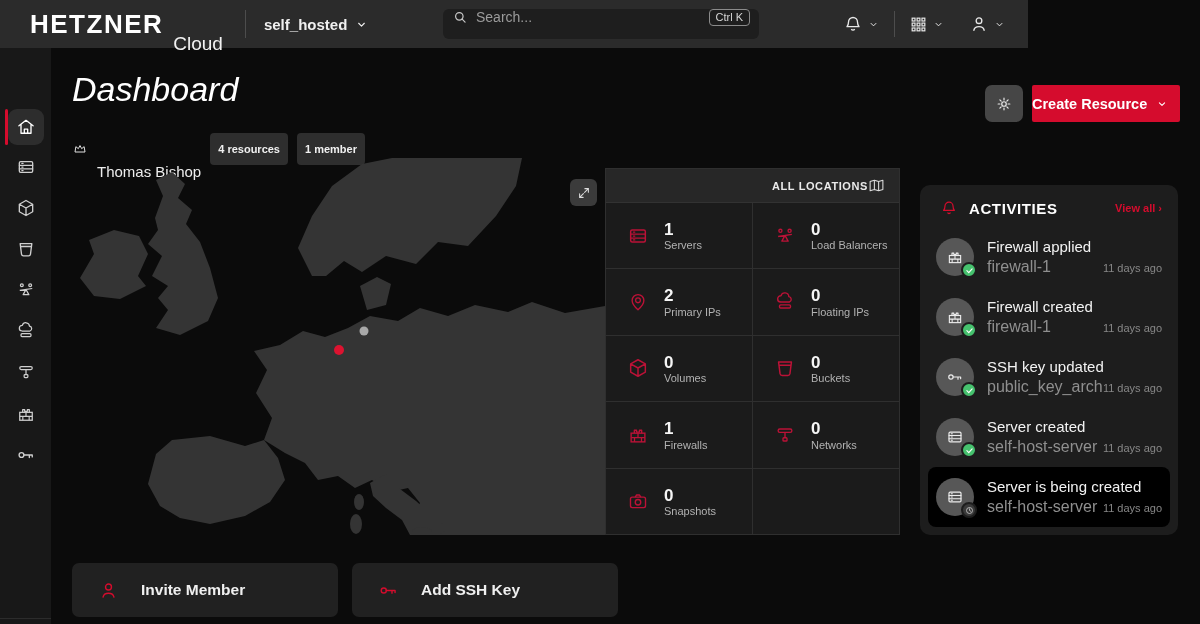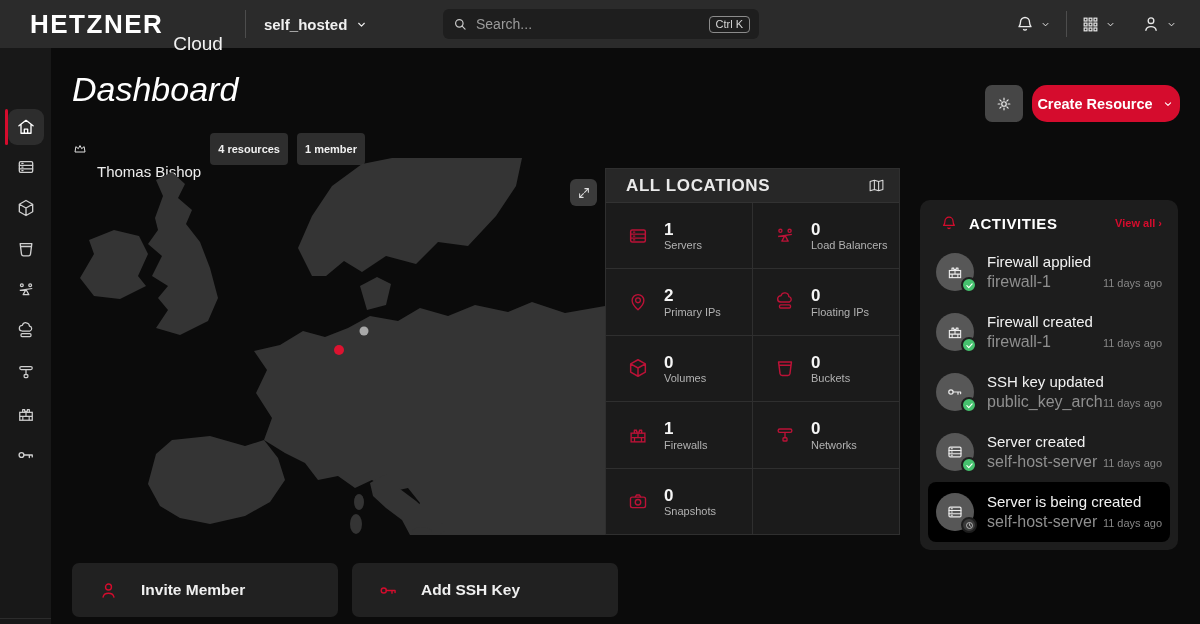--- a/index.html
+++ b/index.html
@@ -1,26 +1,26 @@
 <!DOCTYPE html>
 <html><head>
 <meta charset="utf-8">
 <style>
   * { margin:0; padding:0; box-sizing:border-box; }
   html,body { background:#0b0b0b; }
   body { font-family:"Liberation Sans", sans-serif; color:#fff; }
   .app { position:relative; width:1200px; height:624px; background:#0b0b0b; overflow:hidden; }
 
   
-  .topbar { position:absolute; top:0; left:0; width:1200px; height:48px; background:#2b2b2b; display:flex; align-items:center; z-index:5; }
+  .topbar { position:absolute; top:0; left:0; width:1028px; height:48px; background:#2b2b2b; display:flex; align-items:center; z-index:5; }
   .logo { margin-left:30px; font-size:26px; font-weight:800; letter-spacing:1.5px; color:#fff; }
   .product { margin-left:10px; font-size:19px; font-weight:400; color:#f2f2f2;margin-top:40px; }
   .tb-divider { width:1px; height:28px; background:#4d4d4d; margin-left:22px; }
   .project-sel { margin-left:18px; display:flex; align-items:center; gap:7px; font-size:15px; font-weight:600; color:#f0f0f0; cursor:pointer; }
-  .searchbar { position:absolute; left:443px; top:9px; width:316px; height:30px; background:#1e1e1e; border-radius:6px; display:flex; align-items:center; padding:0 9px; gap:8px; }
+  .searchbar { position:absolute; left:443px; top:9px; width:316px; height:30px; background:#1e1e1e; border-radius:6px; display:flex; align-items:flex-start; padding:0 9px; gap:8px; }
   .searchbar .ph { flex:1; font-size:14px; color:#9b9b9b; }
   .kbd { font-size:11px; color:#d6d6d6; border:1px solid #8b8b8b; border-radius:4px; padding:1px 6px 2px; }
   .tb-right { position:absolute; right:22px; top:0; height:48px; display:flex; align-items:center; gap:14px; }
   .tb-item { display:flex; align-items:center; gap:4px; color:#e8e8e8; cursor:pointer; }
   .tb-sep { width:1px; height:26px; background:#4d4d4d; }
   .icon { display:inline-flex; align-items:center; justify-content:center; }
   .icon svg { display:block; }
 
   
   .sidebar { position:absolute; left:0; top:48px; width:51px; height:576px; background:#181818; z-index:4; }
@@ -28,38 +28,38 @@
   .side-item.active { background:#2d2d2d; color:#fff; }
   .active-bar { position:absolute; left:5px; width:3px; height:36px; border-radius:2px; background:#d50c2d; }
   .side-divider { position:absolute; left:0; top:570px; width:51px; height:1px; background:#2c2c2c; }
 
   
   .page-title { position:absolute; left:72px; top:70px; font-size:34px; font-weight:500; color:#fff;font-style:italic; }
   .owner-row { position:absolute; left:72px; top:117px; display:flex; align-items:center; gap:9px; }
   .owner-name { font-size:15px; font-weight:500; color:#ededed;margin-top:46px; }
   .badge { font-size:11px; font-weight:700; color:#f0f0f0; background:#2e2e2e; border-radius:4px; padding:10px 8px; }
   .gear-btn { position:absolute; left:985px; top:85px; width:38px; height:37px; background:#464646; border-radius:7px; display:flex; align-items:center; justify-content:center; color:#e9e9e9; cursor:pointer; }
-  .create-btn { position:absolute; left:1032px; top:85px; width:148px; height:37px; background:#d50c2d; border-radius:15px; display:flex; align-items:center; justify-content:center; gap:8px; font-size:14.5px; font-weight:700; color:#fff; cursor:pointer; }
+  .create-btn { position:absolute; left:1032px; top:85px; width:148px; height:37px; background:#d50c2d; border-radius:2px; display:flex; align-items:center; justify-content:flex-start; gap:8px; font-size:14.5px; font-weight:700; color:#fff; cursor:pointer; }
 
   
   .map-wrap { position:absolute; left:60px; top:158px; width:545px; height:377px; }
   .expand-btn { position:absolute; left:510px; top:21px; width:27px; height:27px; background:#3b3b3b; border-radius:6px; display:flex; align-items:center; justify-content:center; color:#dcdcdc; cursor:pointer; z-index:3; }
 
   
   .loc-panel { position:absolute; left:605px; top:168px; width:295px; height:367px; border:1px solid #2f2f2f; background:#1b1b1b; display:flex; flex-direction:column; }
   .loc-head { height:34px; background:#272727; border-bottom:1px solid #323232; display:flex; align-items:center; padding:0 14px 0 20px; }
-  .loc-title { flex:1; font-size:17px; font-weight:600; letter-spacing:.6px; color:#eaeaea; }
+  .loc-title { flex:1; font-size:11px; font-weight:600; letter-spacing:.6px; color:#eaeaea;text-align:right; }
   .loc-grid { flex:1; display:grid; grid-template-columns:1fr 1fr; grid-template-rows:repeat(5,1fr); gap:1px; background:#2f2f2f; }
   .stat-cell { background:#1b1b1b; display:flex; align-items:center; padding-left:21px; gap:15px; }
   .stat-cell .sicon { color:#bc1237; }
   .stat-val { font-size:17px; font-weight:600; color:#f5f5f5; line-height:1.15; }
   .stat-lbl { font-size:11px; color:#b2b2b2; }
 
   
-  .act-panel { position:absolute; left:920px; top:185px; width:258px; height:350px; background:#1d1d1d; border-radius:10px; padding:14px 0 0; overflow:hidden;margin-top:15px; }
+  .act-panel { position:absolute; left:920px; top:185px; width:258px; height:350px; background:#1d1d1d; border-radius:10px; padding:14px 0 0; overflow:hidden; }
   .act-head { display:flex; align-items:center; padding:0 16px 0 20px; gap:11px; }
   .act-title { flex:1; font-size:15px; font-weight:700; letter-spacing:.6px; color:#fff; }
   .view-all { font-size:11px; font-weight:700; color:#d50c2d; cursor:pointer; }
   .act-list { margin-top:10px; padding:0 8px; }
   .act-item { display:flex; align-items:center; gap:13px; height:60px; padding:0 8px; border-radius:8px; }
   .act-item.highlight { background:#000000; }
   .avatar { position:relative; width:38px; height:38px; border-radius:50%; background:#575757; display:flex; align-items:center; justify-content:center; color:#ececec; flex:none; }
   .av-badge { position:absolute; right:-3px; bottom:-2px; width:16px; height:16px; border-radius:50%; border:2px solid #1d1d1d; display:flex; align-items:center; justify-content:center; }
   .av-badge.ok { background:#46c26e; color:#fff; }
   .av-badge.pending { background:#3a3a3a; color:#c9c9c9; }

